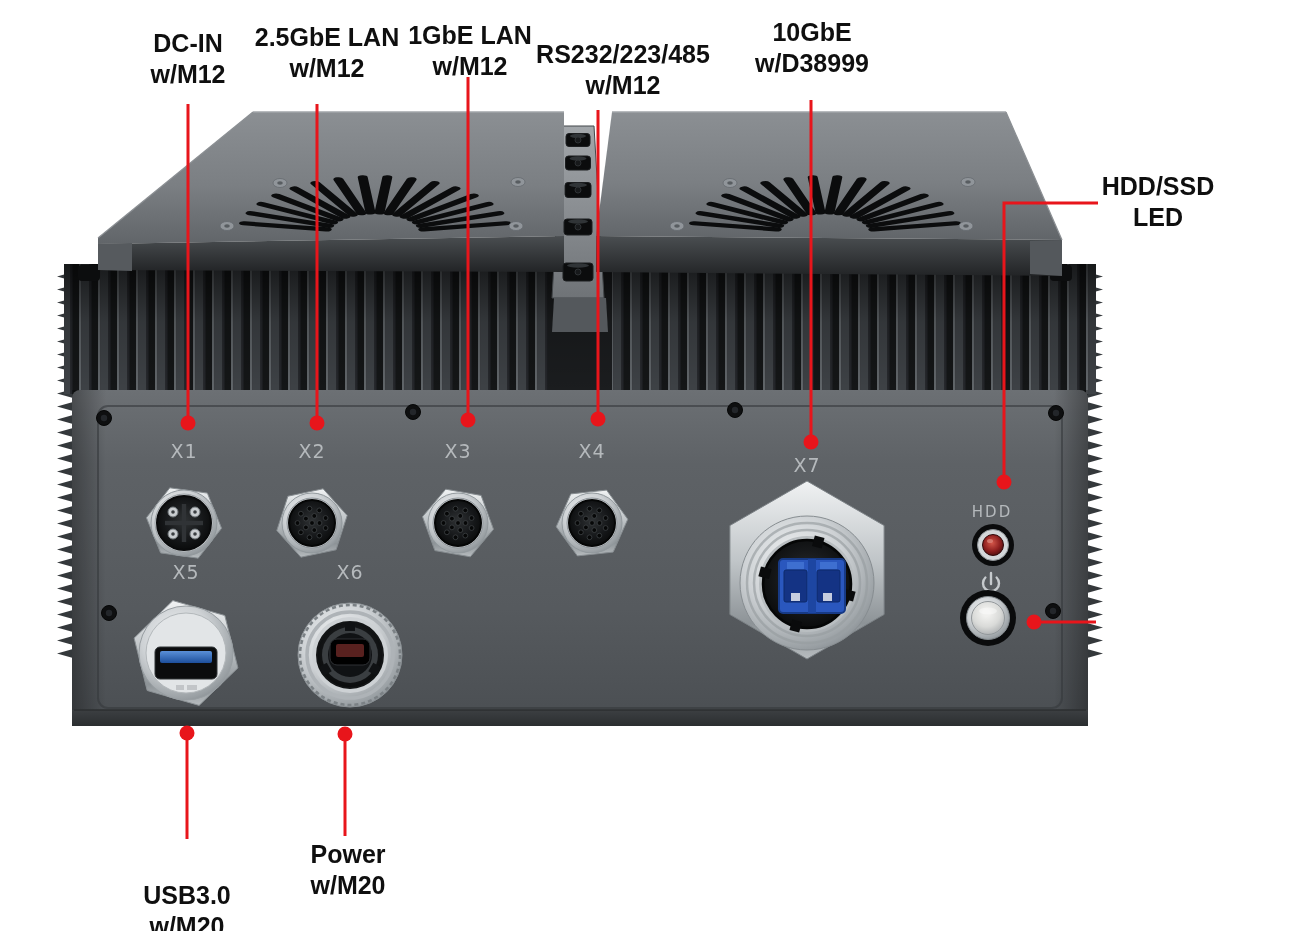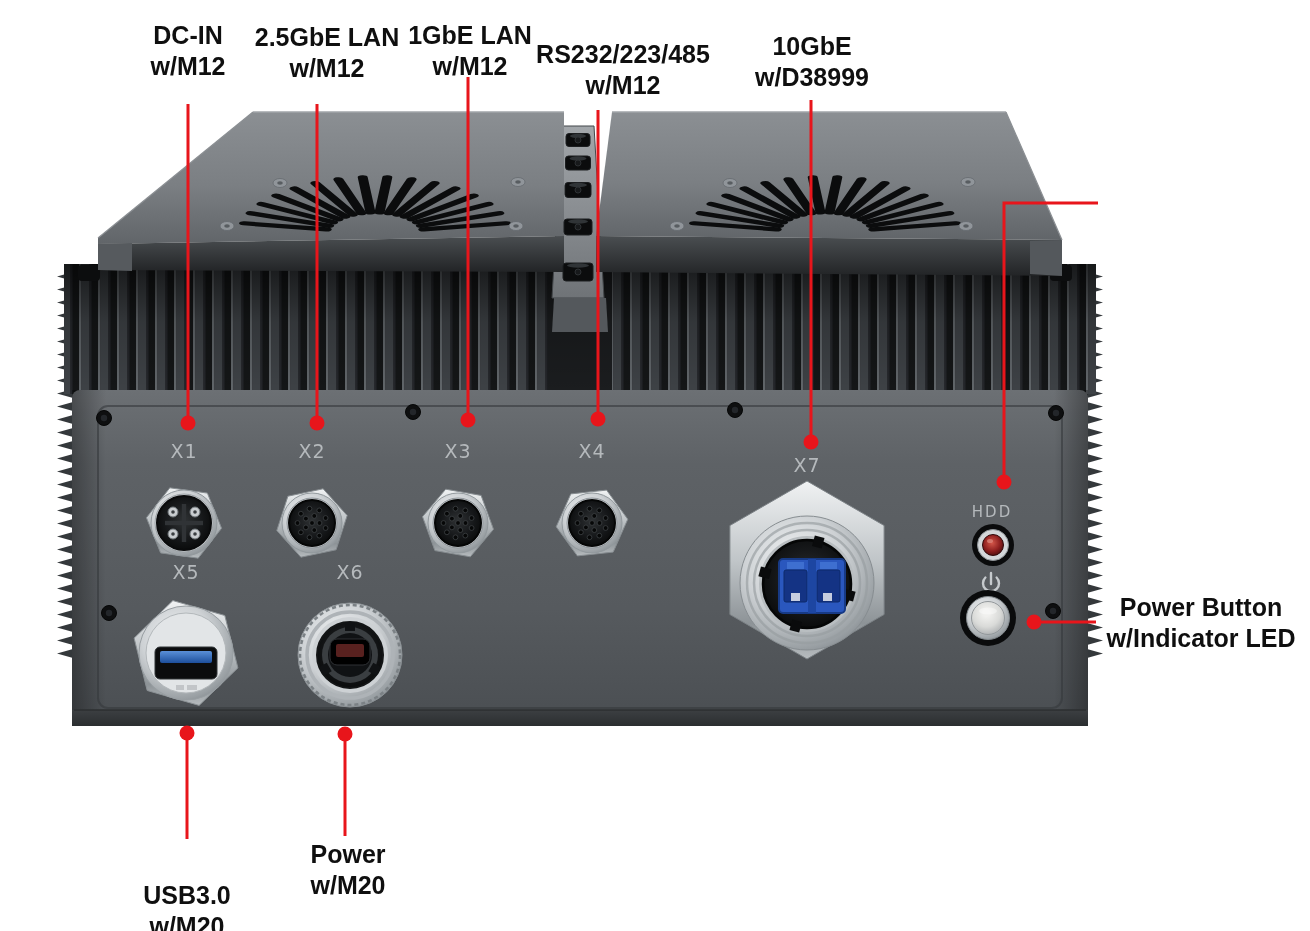--- a/index.html
+++ b/index.html
@@ -416,43 +416,43 @@
     <circle class="cdot" cx="468" cy="420" r="7.5"></circle>
     <circle class="cdot" cx="598" cy="419" r="7.5"></circle>
     <circle class="cdot" cx="811" cy="442" r="7.5"></circle>
     <circle class="cdot" cx="1004" cy="482" r="7.5"></circle>
     <circle class="cdot" cx="1034" cy="622" r="7.5"></circle>
     <circle class="cdot" cx="187" cy="733" r="7.5"></circle>
     <circle class="cdot" cx="345" cy="734" r="7.5"></circle>
   </g>
 </svg>
 
-<div class="callout" style="left:188px;top:20px">
+<div class="callout" style="left:188px;top:28px">
   <div>DC-IN</div>
   <div>w/M12</div>
 </div>
 <div class="callout" style="left:327px;top:22px">
   <div>2.5GbE LAN</div>
   <div>w/M12</div>
 </div>
 <div class="callout" style="left:470px;top:20px">
   <div>1GbE LAN</div>
   <div>w/M12</div>
 </div>
 <div class="callout" style="left:623px;top:39px">
   <div>RS232/223/485</div>
   <div>w/M12</div>
 </div>
-<div class="callout" style="left:812px;top:31px">
+<div class="callout" style="left:812px;top:17px">
   <div>10GbE</div>
   <div>w/D38999</div>
 </div>
-<div class="callout" style="left:1201px;top:592px">
-  <div>Power Button</div>
-  <div>w/Indicator LED</div>
+<div class="callout" style="left:1158px;top:171px">
+  <div>HDD/SSD</div>
+  <div>LED</div>
 </div>
 <div class="callout" style="left:187px;top:880px">
   <div>USB3.0</div>
   <div>w/M20</div>
 </div>
 <div class="callout" style="left:348px;top:839px">
   <div>Power</div>
   <div>w/M20</div>
 </div>
 

